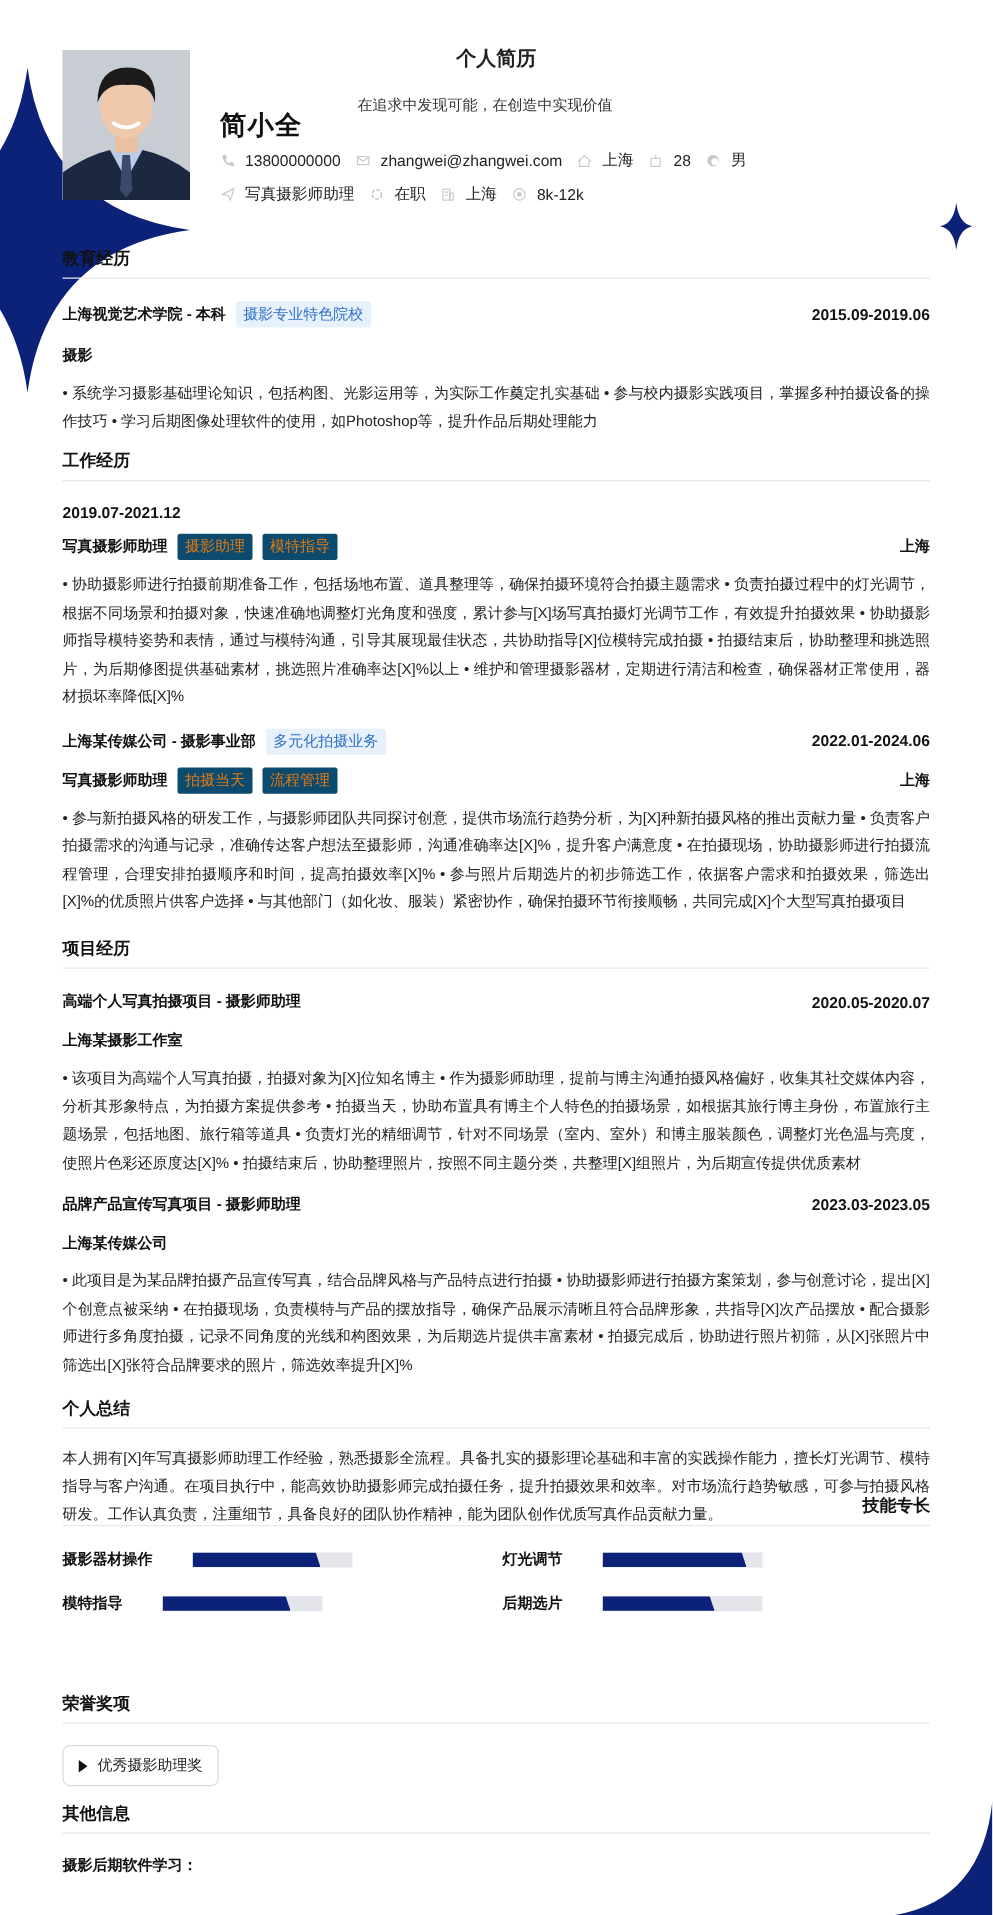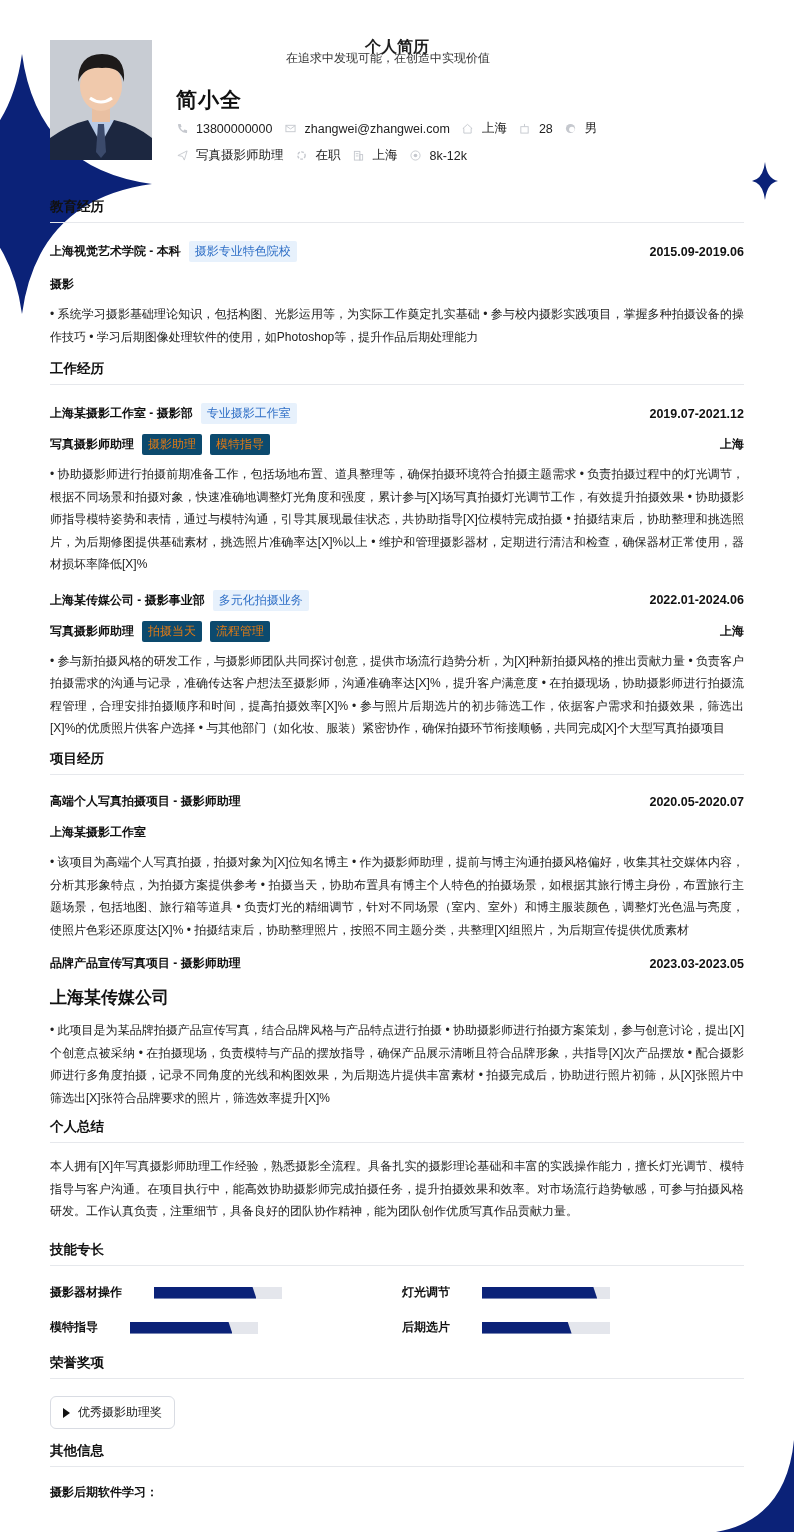--- a/index.html
+++ b/index.html
@@ -8,21 +8,21 @@
 
   .deco-star-left { position: absolute; left: -108px; top: 54px; width: 260px; height: 260px; z-index: 0; }
   .deco-star-small { position: absolute; left: 752px; top: 162px; width: 26px; height: 38px; z-index: 0; }
   .deco-corner { position: absolute; right: 0; bottom: 0; width: 100px; height: 92px; z-index: 0; }
 
   .page { position: relative; z-index: 1; }
 
   
   .photo { position: absolute; left: 50px; top: 40px; width: 102px; height: 120px; overflow: hidden; background: #c9ced6; }
   .header-title { position: absolute; left: 0; width: 794px; top: 37px; text-align: center; font-size: 16px; font-weight: bold; color: #1f1f1f; }
-  .header-motto { position: absolute; left: 0; width: 776px; top: 50px; text-align: center; font-size: 12px; color: #333; }
+  .header-motto { position: absolute; left: 0; width: 776px; top: 76px; text-align: center; font-size: 12px; color: #333; }
   .name { position: absolute; left: 176px; top: 86px; font-size: 21px; font-weight: bold; color: #111; letter-spacing: 1px; }
   .info-row { position: absolute; left: 176px; display: flex; align-items: center; font-size: 12.5px; color: #222; }
   .info-row.r1 { top: 120px; }
   .info-row.r2 { top: 147px; }
   .info-item { display: flex; align-items: center; margin-right: 12px; }
   .info-icon { width: 12px; height: 12px; margin-right: 8px; display: inline-flex; align-items: center; justify-content: center; }
   .info-icon svg { width: 11px; height: 11px; }
 
   
   .section { position: absolute; left: 50px; width: 694px; }
@@ -174,24 +174,20 @@
       <span class="date">2015.09-2019.06</span>
     </div>
     <div class="strong" style="margin-top:14px;font-size:12px;">摄影</div>
     <div class="para" style="margin-top:10px;">• 系统学习摄影基础理论知识，包括构图、光影运用等，为实际工作奠定扎实基础 • 参与校内摄影实践项目，掌握多种拍摄设备的操作技巧 • 学习后期图像处理软件的使用，如Photoshop等，提升作品后期处理能力</div>
   </div>
 
   <div class="section" style="top:360px;">
     <div class="sec-head">工作经历</div>
 
     <div class="row" style="margin-top:18px;">
-      <div class="row-left">
-        <span class="strong">上海某摄影工作室 - 摄影部</span>
-        <span class="tag-blue">专业摄影工作室</span>
-      </div>
       <span class="date">2019.07-2021.12</span>
     </div>
     <div class="row" style="margin-top:10px;">
       <div class="row-left">
         <span class="strong">写真摄影师助理</span>
         <span class="tag-orange">摄影助理</span>
         <span class="tag-orange">模特指导</span>
       </div>
       <span class="strong">上海</span>
     </div>
@@ -222,30 +218,30 @@
       <span class="strong">高端个人写真拍摄项目 - 摄影师助理</span>
       <span class="date">2020.05-2020.07</span>
     </div>
     <div class="strong" style="margin-top:14px;font-size:12px;">上海某摄影工作室</div>
     <div class="para" style="margin-top:10px;">• 该项目为高端个人写真拍摄，拍摄对象为[X]位知名博主 • 作为摄影师助理，提前与博主沟通拍摄风格偏好，收集其社交媒体内容，分析其形象特点，为拍摄方案提供参考 • 拍摄当天，协助布置具有博主个人特色的拍摄场景，如根据其旅行博主身份，布置旅行主题场景，包括地图、旅行箱等道具 • 负责灯光的精细调节，针对不同场景（室内、室外）和博主服装颜色，调整灯光色温与亮度，使照片色彩还原度达[X]% • 拍摄结束后，协助整理照片，按照不同主题分类，共整理[X]组照片，为后期宣传提供优质素材</div>
 
     <div class="row" style="margin-top:14px;gap:12px;">
       <span class="strong">品牌产品宣传写真项目 - 摄影师助理</span>
       <span class="date">2023.03-2023.05</span>
     </div>
-    <div class="strong" style="margin-top:14px;font-size:17px;">上海某传媒公司</div>
+    <div class="strong" style="margin-top:14px;font-size:12px;">上海某传媒公司</div>
     <div class="para" style="margin-top:10px;">• 此项目是为某品牌拍摄产品宣传写真，结合品牌风格与产品特点进行拍摄 • 协助摄影师进行拍摄方案策划，参与创意讨论，提出[X]个创意点被采纳 • 在拍摄现场，负责模特与产品的摆放指导，确保产品展示清晰且符合品牌形象，共指导[X]次产品摆放 • 配合摄影师进行多角度拍摄，记录不同角度的光线和构图效果，为后期选片提供丰富素材 • 拍摄完成后，协助进行照片初筛，从[X]张照片中筛选出[X]张符合品牌要求的照片，筛选效率提升[X]%</div>
   </div>
 
   <div class="section" style="top:1118px;">
     <div class="sec-head">个人总结</div>
     <div class="para" style="margin-top:12px;">本人拥有[X]年写真摄影师助理工作经验，熟悉摄影全流程。具备扎实的摄影理论基础和丰富的实践操作能力，擅长灯光调节、模特指导与客户沟通。在项目执行中，能高效协助摄影师完成拍摄任务，提升拍摄效果和效率。对市场流行趋势敏感，可参与拍摄风格研发。工作认真负责，注重细节，具备良好的团队协作精神，能为团队创作优质写真作品贡献力量。</div>
   </div>
 
-  <div class="section" style="top:1241px;">
+  <div class="section" style="top:1196px;text-align:right;">
     <div class="sec-head">技能专长</div>
     <div class="skills-grid">
       <div class="skill">
         <span>摄影器材操作</span>
         <div class="skill-bar">
             <div class="skill-fill" style="width: 80%;"></div>
           </div>
       </div>
       <div class="skill">
         <span>灯光调节</span>

